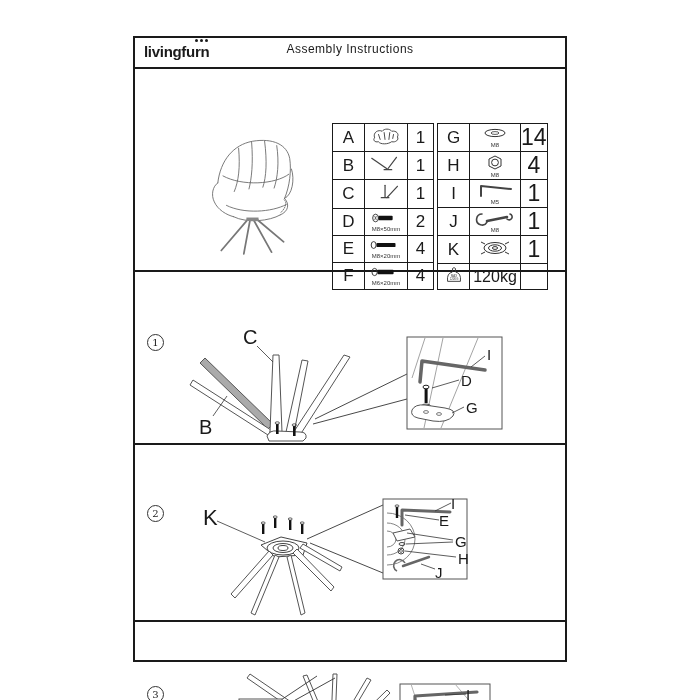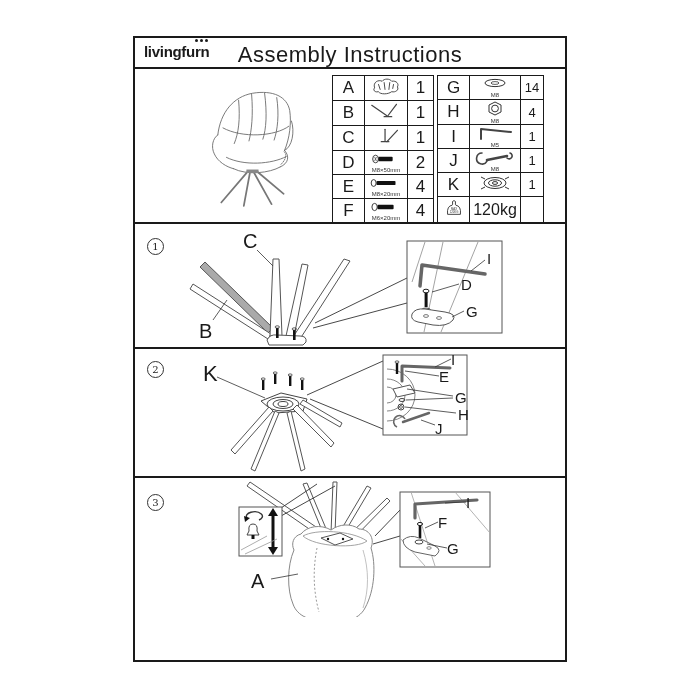--- a/index.html
+++ b/index.html
@@ -1,37 +1,37 @@
 <!DOCTYPE html>
 <html><head>
 <meta charset="utf-8">
 <style>
   html,body{margin:0;padding:0;background:#fff;}
   .canvas{position:relative;width:700px;height:700px;background:#ffffff;overflow:hidden;
           font-family:"Liberation Sans",sans-serif;color:#1a1a1a;}
   .doc{position:absolute;left:133px;top:36px;width:434px;height:626px;
        border:2px solid #1a1a1a;box-sizing:border-box;background:#fff;
-       display:flex;flex-direction:column;}
+       display:flex;flex-direction:column;gap:48px;}
   .hdr1{position:relative;height:29px;border-bottom:2px solid #1a1a1a;flex:0 0 auto;}
   .logo{position:absolute;left:9px;top:5px;font-size:15px;font-weight:bold;letter-spacing:-0.3px;}
   .logo-dots{position:absolute;top:-4px;right:1px;display:flex;gap:2px;}
   .logo-dots i{width:3px;height:3px;border-radius:50%;background:#1a1a1a;display:block;}
-  .hdr-title{position:absolute;left:0;right:0;top:4px;text-align:center;font-size:22px;letter-spacing:0.5px;}
+  .hdr-title{position:absolute;left:0;right:0;top:4px;text-align:center;font-size:12px;letter-spacing:0.5px;}
   .hdr2{position:relative;height:40px;border-bottom:2px solid #1a1a1a;flex:0 0 auto;}
   .prod-title{position:absolute;left:0;right:0;top:2px;text-align:center;font-size:31px;letter-spacing:0.5px;}
   .parts{position:relative;height:153px;border-bottom:2px solid #1a1a1a;flex:0 0 auto;}
   .chair-svg{position:absolute;left:62px;top:11px;}
   .tables{position:absolute;left:197px;top:6px;display:flex;gap:3px;}
   table.pt{border-collapse:collapse;}
   table.pt td{border:1px solid #1a1a1a;height:23px;padding:0;text-align:center;vertical-align:middle;}
   td.ltr{width:31px;font-size:17px;}
   td.ico{width:42px;position:relative;}
   td.ico2{width:50px;position:relative;}
   td.qty{width:25px;font-size:17px;}
-  td.qty2{width:22px;font-size:13px;}
+  td.qty2{width:22px;font-size:23px;}
   .spec{display:block;font-size:6px;line-height:5px;color:#333;margin-top:-2px;}
   .kgcell{font-size:16px;}
   .step{position:relative;flex:0 0 auto;border-bottom:2px solid #1a1a1a;}
   .step:last-child{border-bottom:none;flex:1 1 auto;}
   .s1{height:123px;} .s2{height:127px;}
   .circnum{position:absolute;width:15px;height:15px;border:1px solid #333;border-radius:50%;
            font-family:"DejaVu Serif",serif;font-size:10px;line-height:15px;text-align:center;}
   .plabel{position:absolute;font-size:20px;}
   .dlabel{position:absolute;font-size:15px;}
   svg.art{position:absolute;left:0;top:0;}

